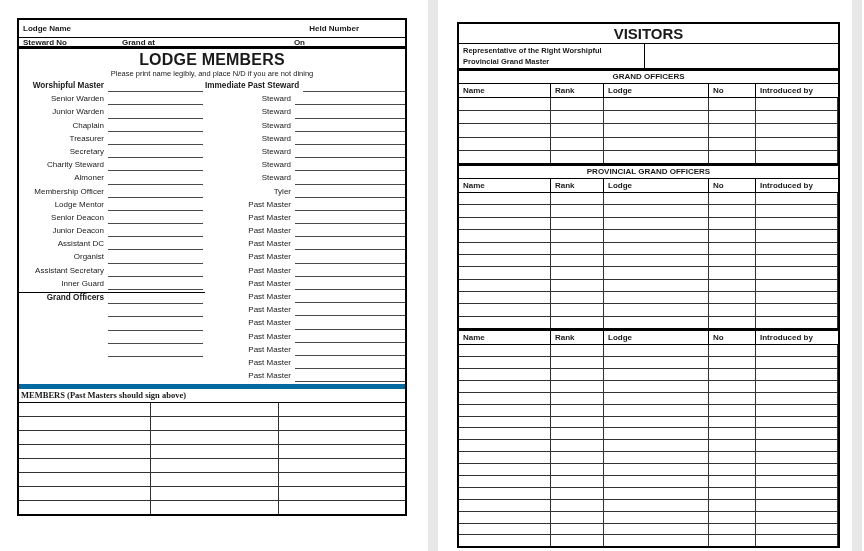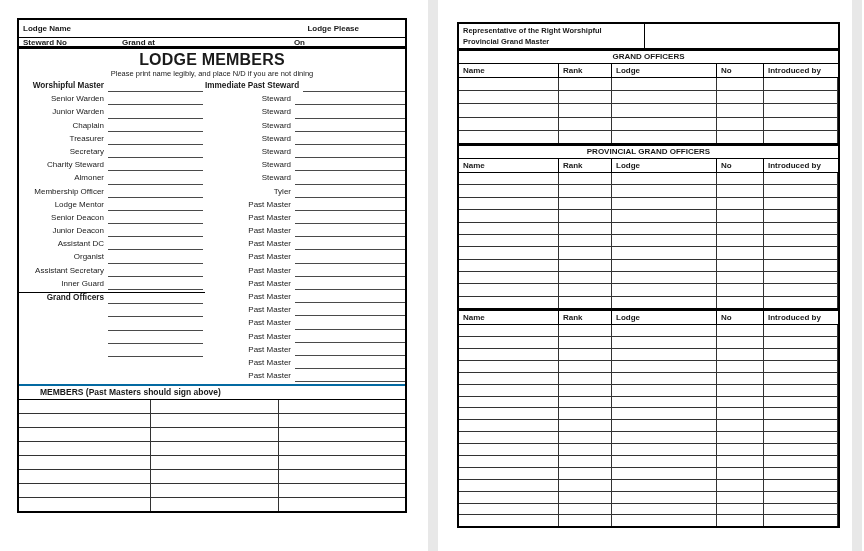--- a/index.html
+++ b/index.html
@@ -35,22 +35,22 @@
   .orow{display:flex;height:13.2px}
   .olabel{font-size:8px;text-align:right;white-space:nowrap;padding-bottom:1px;color:#1a1a1a}
   .ocol-left .olabel{flex:0 0 85px}
   .ocol-right .olabel{flex:0 0 86px}
   .orow.bold .olabel{font-weight:bold;font-size:8.2px}
   .orow.divider{border-top:1px solid #000}
   .sigline{flex:1;border-bottom:1px solid #4a4a4a;margin:0 0 2px 4px}
   .ocol-left .sigline{margin-right:2px}
 
   .members-head{
-    border-top:2px solid #0369a1;border-bottom:1px solid #000;
-    font-weight:bold;font-size:8.5px;height:13px;line-height:13px;padding-left:21px;
+    border-top:5px solid #0369a1;border-bottom:1px solid #000;
+    font-weight:bold;font-size:8.5px;height:13px;line-height:13px;padding-left:2px;font-family:Liberation Serif, serif;
   }
   .mrow{display:flex;height:13px;border-bottom:1px solid #333}
   .mrow:last-child{border-bottom:none}
   .mcell{box-sizing:border-box;border-right:1px solid #333;height:100%}
   .mcell:last-child{border-right:none}
   .mc0{width:132px}.mc1{width:128px}.mc2{flex:1}
 
   
   .vtable{
     position:absolute;left:457px;top:22px;width:383px;
@@ -62,39 +62,39 @@
     width:186px;box-sizing:border-box;border-right:1px solid #000;
     font-weight:bold;font-size:7.5px;line-height:1.4;padding:2px 0 0 4px;white-space:nowrap;
   }
   .vrep-value{flex:1}
   .vsection{border-top:3px solid #000}
   .vsec-title{text-align:center;font-weight:bold;font-size:8px;height:12px;line-height:12px;border-bottom:1px solid #000}
   .vcolrow{display:flex;height:13px;border-bottom:1px solid #000}
   .vcolrow .vcell{font-weight:bold;font-size:8px;line-height:13px}
   .vcell{box-sizing:border-box;border-right:1px solid #000;padding-left:4px;height:100%;overflow:hidden}
   .vcell:last-child{border-right:none}
-  .vc0{width:100px}.vc1{width:53px}.vc2{width:105px}.vc3{width:47px}.vc4{flex:1}
+  .vc0{width:92px}.vc1{width:53px}.vc2{width:105px}.vc3{width:47px}.vc4{flex:1}
   .vrow{display:flex;border-bottom:1px solid #333}
   .vrow:last-child{border-bottom:none}
   .vrow .vcell{border-right:1px solid #333}
 </style>
 </head>
 <body>
 
 <div class="page" style="left:0;width:428px"></div>
 <div class="page" style="left:438px;width:414px"></div>
 <div class="page-gutter" style="left:428px"></div>
 <div class="page-gutter" style="left:852px"></div>
 
 <div class="form-box">
 
   <div class="hrow hrow1">
     <span class="hlabel">Lodge Name</span>
     <span class="hvalue hv-grow"></span>
-    <span class="hlabel">Lodge Please</span>
+    <span class="hlabel">Held Number</span>
     <span class="hvalue hv-lodge-number"></span>
   </div>
 
   <div class="hrow hrow2">
     <span class="hlabel">Steward No</span>
     <span class="hvalue hv-meeting-no"></span>
     <span class="hlabel">Grand at</span>
     <span class="hvalue hv-grow"></span>
     <span class="hlabel">On</span>
     <span class="hvalue hv-on"></span>
@@ -325,20 +325,21 @@
       </div>
       <div class="mrow">
         <div class="mcell mc0"></div>
         <div class="mcell mc1"></div>
         <div class="mcell mc2"></div>
       </div>
     </div>
 </div>
 
 <div class="vtable">
+  <div class="vtitle">VISITORS</div>
 
   <div class="vrep">
     <div class="vrep-label">
       <div>Representative of the Right Worshipful</div>
       <div>Provincial Grand Master</div>
     </div>
     <div class="vrep-value"></div>
   </div>
 
   <div>

